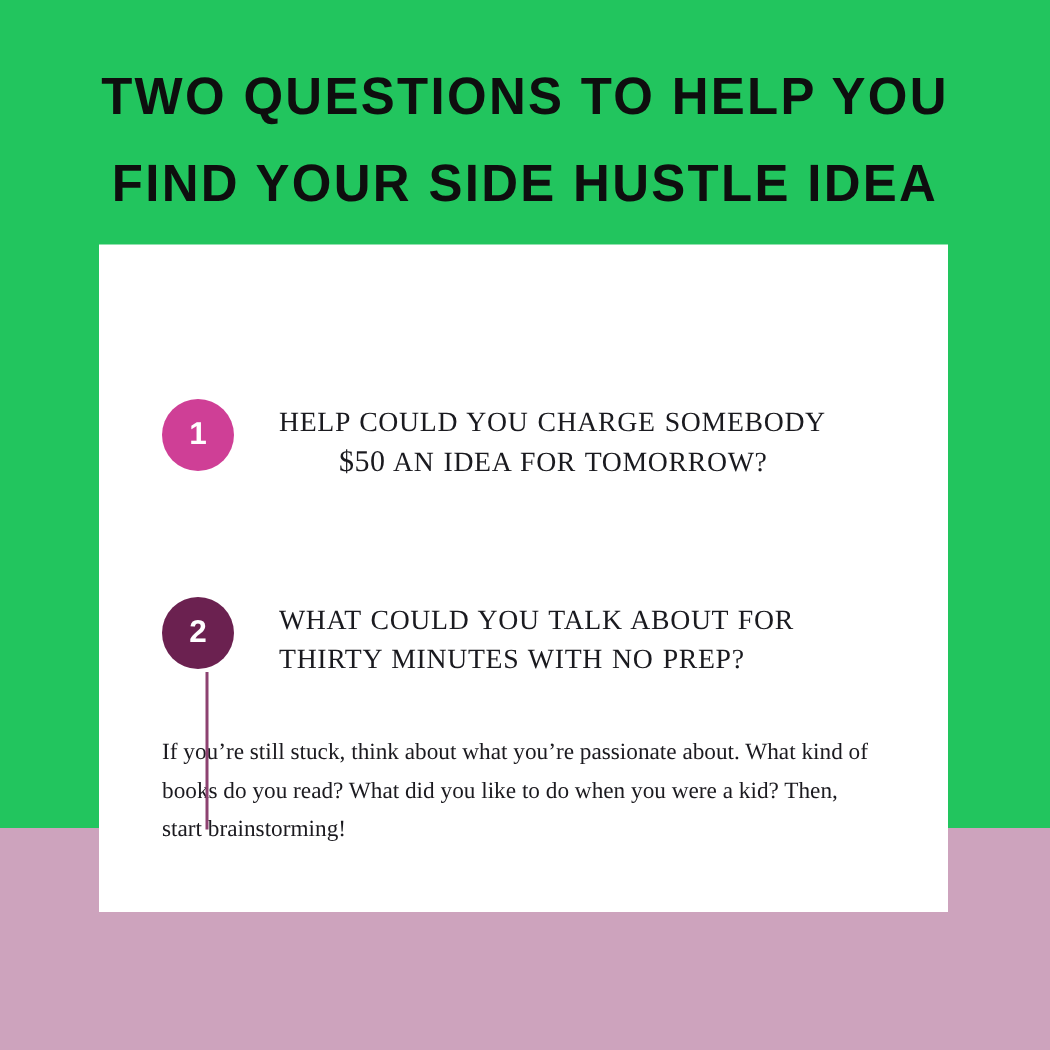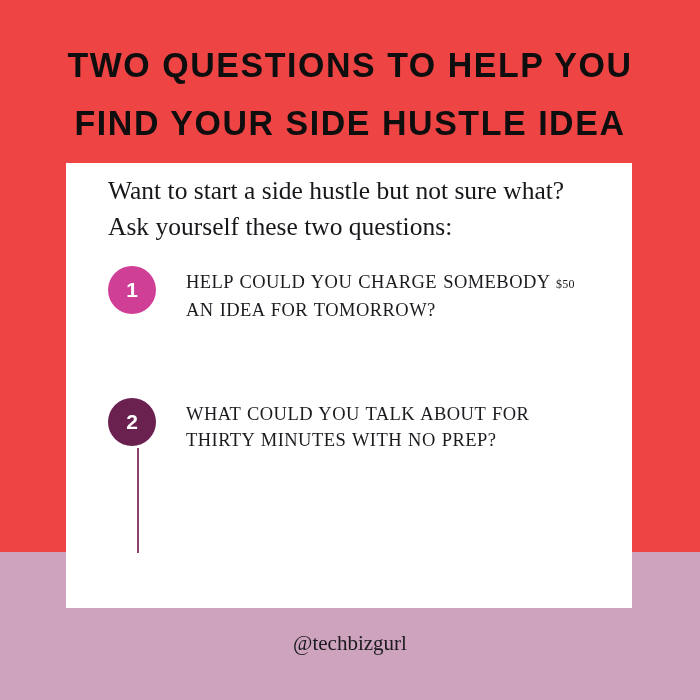--- a/index.html
+++ b/index.html
@@ -10,21 +10,21 @@
     width: 700px;
     height: 700px;
     font-family: "Liberation Serif", serif;
     overflow: hidden;
   }
 
   #poster {
     position: relative;
     width: 700px;
     height: 700px;
-    background: #ef4444;
+    background: #22c55e;
     overflow: hidden;
   }
 
   
   #bg-lower-band {
     position: absolute;
     left: 0;
     top: 552px;
     width: 700px;
     height: 148px;
@@ -113,22 +113,23 @@
     left: 78px;
     top: 3px;
     width: 400px;
     font-size: 18.5px;
     line-height: 26px;
     letter-spacing: 0.45px;
     color: #1a1a1f;
     word-spacing: 1px;
   }
   .q-amount {
-    font-size: 12px;
+    font-size: 20px;
     letter-spacing: 0.3px;
+    margin-left: 40px;
   }
 
   #closing {
     position: absolute;
     left: 42px;
     top: 326px;
     width: 480px;
     font-size: 15.5px;
     line-height: 25.5px;
     color: #1b1a1f;
@@ -152,32 +153,31 @@
 
   <div id="bg-lower-band"></div>
 
   <div id="headline">
     <span class="headline-line">TWO QUESTIONS TO HELP YOU</span>
     <span class="headline-line">FIND YOUR SIDE HUSTLE IDEA</span>
   </div>
 
   <div id="card">
 
-    <div id="intro">Want to start a side hustle but not sure what? Ask yourself these two questions:</div>
 
     <div id="connector-line"></div>
 
     <div class="q-row" id="q-row-1">
       <div class="q-bullet" id="q-bullet-1">1</div>
       <div class="q-text"><span>HELP COULD YOU CHARGE SOMEBODY </span><span class="q-amount">$50</span><span> AN IDEA FOR TOMORROW?</span></div>
     </div>
 
     <div class="q-row" id="q-row-2">
       <div class="q-bullet" id="q-bullet-2">2</div>
       <div class="q-text"><span>WHAT COULD YOU TALK ABOUT FOR THIRTY MINUTES WITH NO PREP?</span></div>
     </div>
 
+    <div id="closing">If you’re still stuck, think about what you’re passionate about. What kind of books do you read? What did you like to do when you were a kid? Then, start brainstorming!</div>
 
   </div>
 
-  <div id="handle">@techbizgurl</div>
 
 </div>
 
 </body></html>

